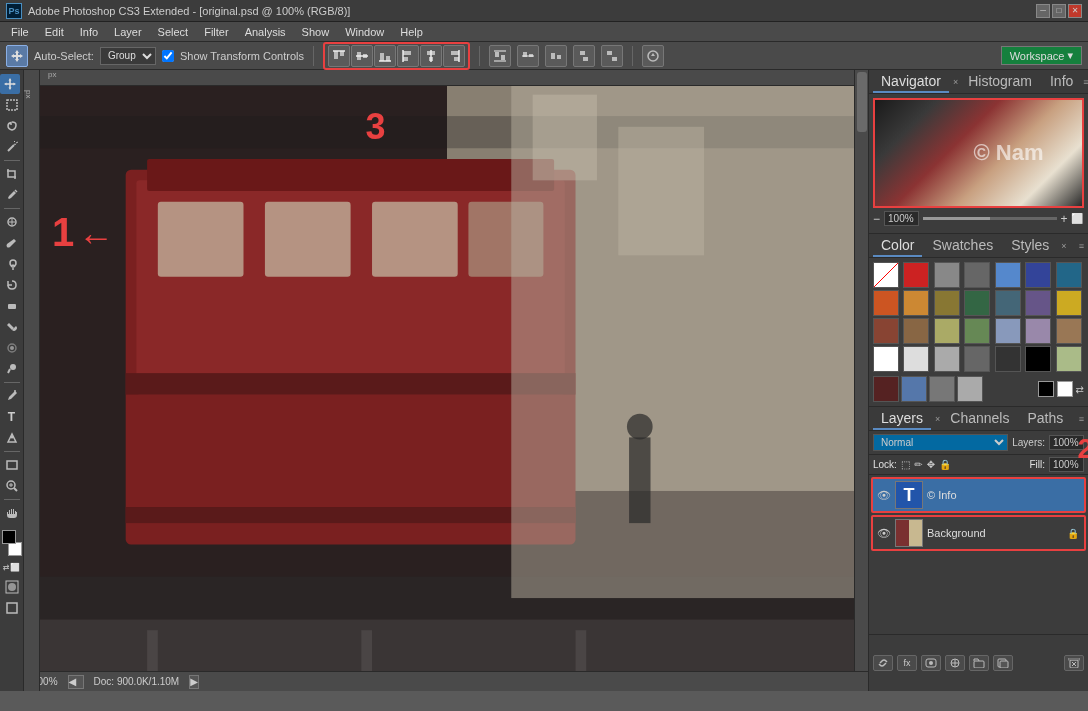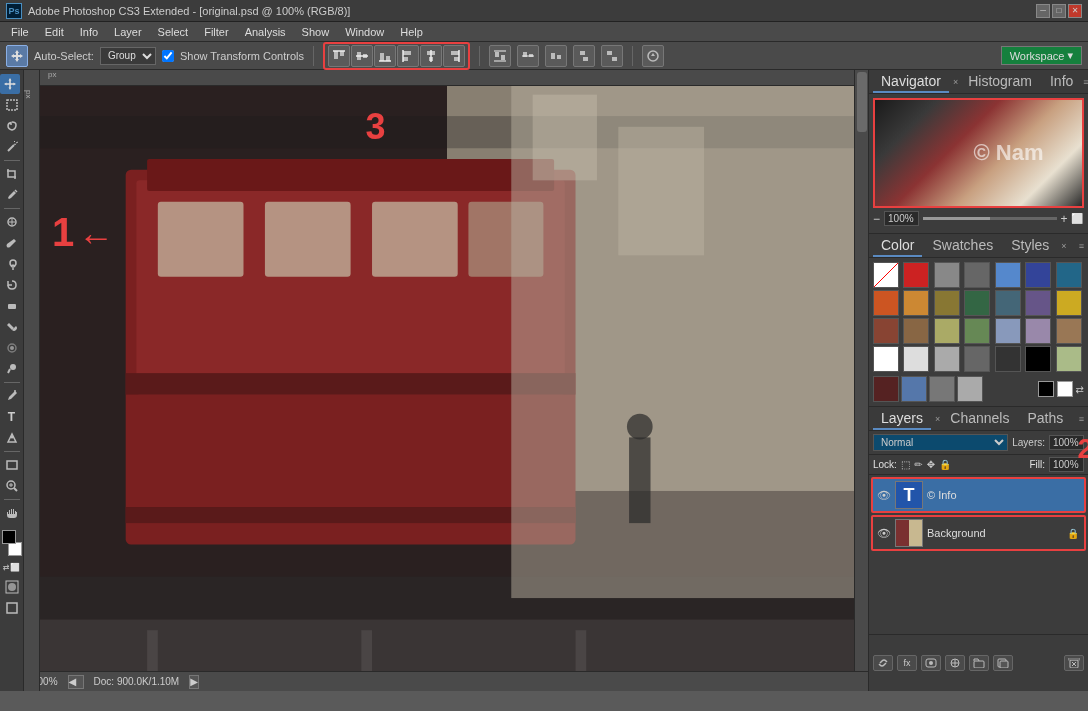--- a/index.html
+++ b/index.html
@@ -307,21 +307,21 @@
     }
     .layers-options-bar {
       display: flex;
       align-items: center;
       gap: 4px;
       padding: 3px 4px;
       border-bottom: 1px solid #2a2a2a;
       font-size: 10px;
     }
     .blend-select {
-      background: #0c4a6e;
+      background: #0369a1;
       border: 1px solid #555;
       color: #ccc;
       font-size: 10px;
       padding: 1px 3px;
       flex: 1;
     }
     .opacity-label { color: #ccc; font-size: 10px; }
     .opacity-input {
       width: 35px;
       background: #2a2a2a;

